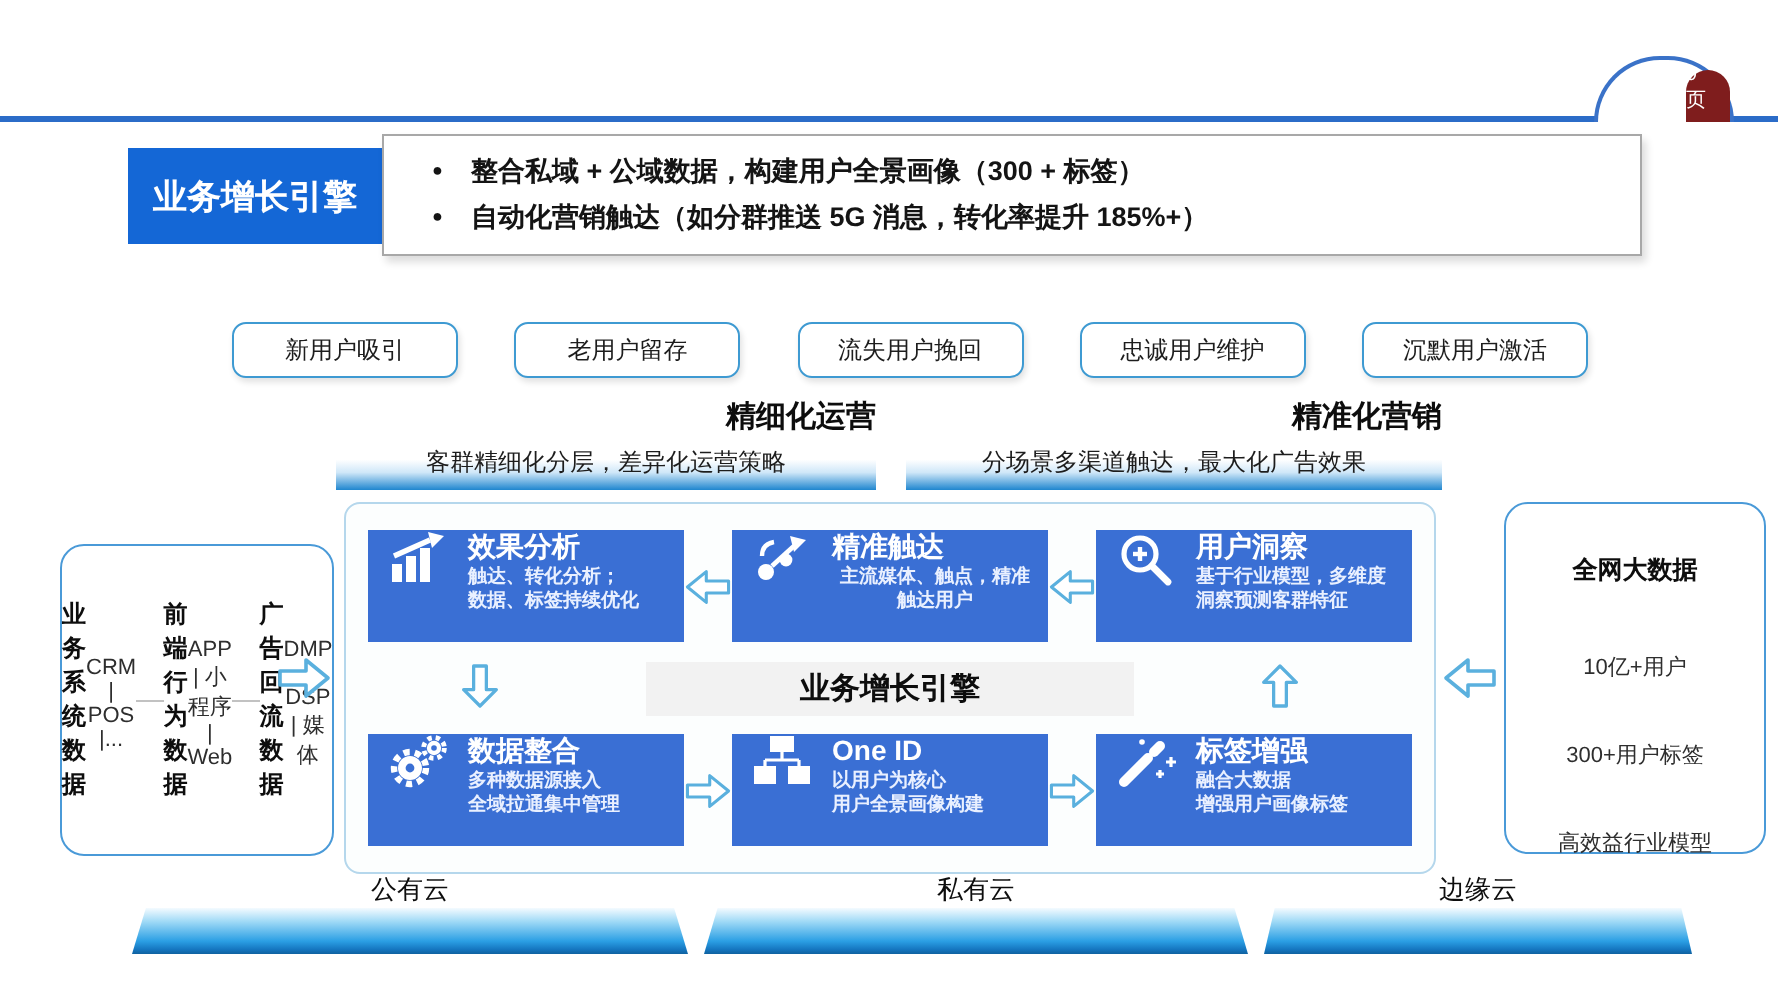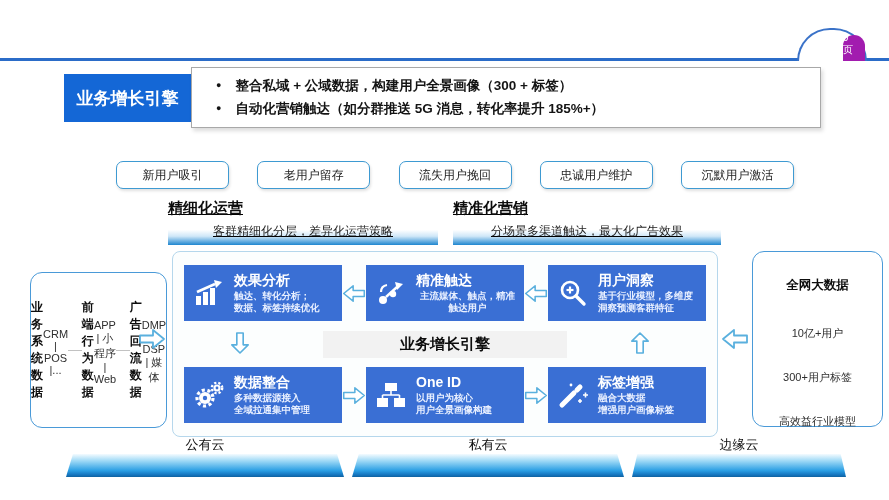--- a/index.html
+++ b/index.html
@@ -5,41 +5,41 @@
   html,body{margin:0;padding:0;background:#fff;}
   .slide{position:relative;width:889px;height:500px;background:#ffffff;
          font-family:"Liberation Sans","DejaVu Sans",sans-serif;overflow:hidden;}
 
   
   .page-title{position:absolute;left:9px;top:25px;font-size:21px;font-weight:bold;color:#0d0d0d;letter-spacing:.5px;}
   .title-rule{position:absolute;left:0;top:58px;width:889px;height:3px;background:#2b6cc8;}
   .badge-outer{position:absolute;right:22px;top:28px;width:70px;height:33px;background:#ffffff;
                border:2px solid #3a72c8;border-bottom:none;border-radius:72px 72px 0 0;
                display:flex;align-items:flex-end;justify-content:center;box-sizing:border-box;}
-  .badge-inner{width:54px;height:26px;background:#a21caf;border-radius:60px 60px 0 0;
+  .badge-inner{width:54px;height:26px;background:#7f1d1d;border-radius:60px 60px 0 0;
                color:#fff;font-size:10px;display:flex;align-items:flex-end;justify-content:center;
                padding-bottom:4px;letter-spacing:2px;box-sizing:border-box;margin-left:44px;}
 
   
   .hdr-label{position:absolute;left:64px;top:74px;width:127px;height:48px;background:#1467d6;
              color:#fff;font-size:17px;font-weight:bold;display:flex;align-items:center;justify-content:center;}
   .hdr-box{position:absolute;left:191px;top:67px;width:630px;height:61px;background:#fff;
            border:1px solid #a8a8a8;box-shadow:2px 3px 4px rgba(0,0,0,.14);box-sizing:border-box;
            display:flex;flex-direction:column;justify-content:center;gap:5px;padding-left:14px;}
   .bullet{font-size:13.5px;font-weight:bold;color:#141414;white-space:nowrap;}
   .bullet::before{content:"●";font-size:9px;vertical-align:2px;margin:0 14px 0 10px;}
 
   
   .stage-row{position:absolute;left:116px;top:161px;width:678px;display:flex;justify-content:space-between;}
   .stage-btn{width:113px;height:28px;background:#fff;border:1.5px solid #3e9ad2;border-radius:7px;
              box-shadow:1px 2px 3px rgba(0,0,0,.12);font-size:12px;color:#1d1d1d;
              display:flex;align-items:center;justify-content:center;box-sizing:border-box;cursor:pointer;}
 
   
-  .section{position:absolute;text-align:left;text-decoration:underline;}
+  .section{position:absolute;text-align:right;}
   .section-a{left:168px;top:199px;width:270px;}
   .section-b{left:453px;top:199px;width:268px;}
   .section-title{font-size:15px;font-weight:bold;color:#0d0d0d;margin-bottom:4px;}
   .section-bar{height:23px;background:linear-gradient(180deg,#ffffff 0%,#ffffff 34%,#cfe7f8 62%,#1f86cf 100%);
                font-size:12px;color:#1d1d1d;display:flex;justify-content:center;padding-top:1px;box-sizing:border-box;}
 
   
   .side-panel{position:absolute;background:#fff;border:1.5px solid #4a9ad8;border-radius:12px;box-sizing:border-box;}
   .left-panel{left:30px;top:251px;width:137px;height:156px;display:flex;
               align-items:center;justify-content:center;text-align:center;margin-top:21px;}
@@ -49,21 +49,21 @@
   .right-panel{left:752px;top:251px;width:131px;height:176px;text-align:center;}
   .rp-title{font-size:12.5px;font-weight:bold;color:#0d0d0d;margin-top:25px;}
   .rp-items{margin-top:32px;display:flex;flex-direction:column;gap:29px;}
   .rp-item{font-size:11px;color:#2e2e2e;}
 
   
   .engine{position:absolute;left:172px;top:251px;width:546px;height:186px;background:#fcfefe;
           border:1.5px solid #b5d7ec;border-radius:8px;box-sizing:border-box;
           padding:13px 11px;display:flex;flex-direction:column;justify-content:space-between;}
   .engine-row{display:flex;align-items:center;justify-content:space-between;}
-  .ebox{width:168px;height:56px;background:#3a6fd4;color:#fff;display:flex;align-items:center;
+  .ebox{width:168px;height:56px;background:#3a6fd4;color:#fff;display:flex;align-items:flex-start;
         padding:0 5px 0 4px;box-sizing:border-box;gap:4px;}
   .ebox-icon{width:42px;min-width:42px;display:flex;align-items:center;justify-content:center;}
   .ebox-text{flex:1;}
   .ebox-title{font-size:14px;font-weight:bold;line-height:1.15;margin-bottom:2px;}
   .ebox-desc{font-size:9.5px;line-height:1.3;color:#e9f0ff;font-weight:bold;}
   .desc-center .ebox-desc{text-align:center;}
   .engine-mid{position:relative;display:flex;align-items:center;justify-content:center;height:30px;}
   .engine-label{width:244px;background:#f2f2f2;text-align:center;font-size:15px;font-weight:bold;
                 color:#0d0d0d;padding:4px 0;}
   .mid-arrow-down{position:absolute;left:46px;top:2px;}

